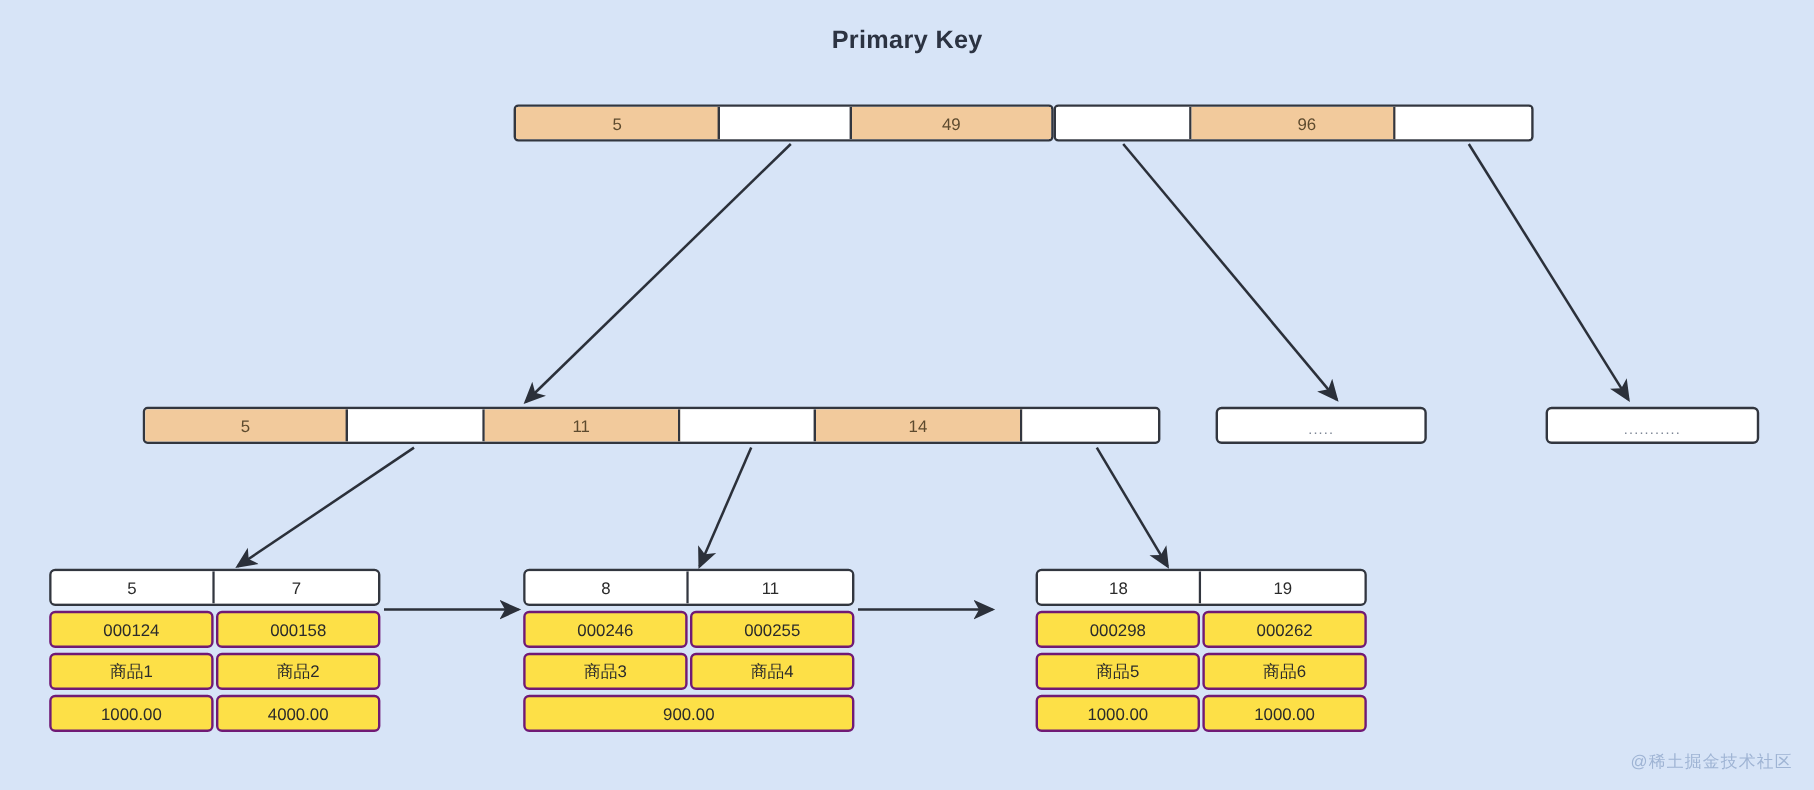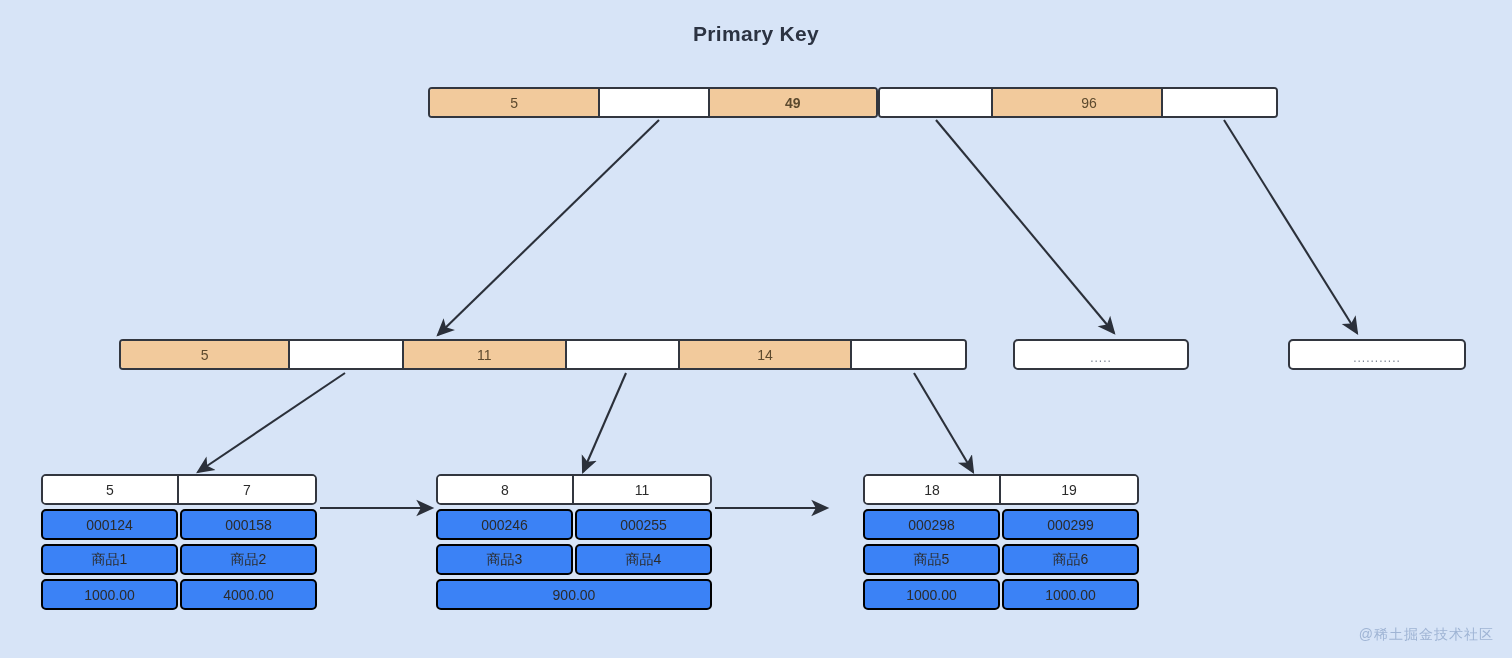--- a/index.html
+++ b/index.html
@@ -97,23 +97,23 @@
     border-right: 2px solid #32363f;
     background: #ffffff;
     color: #2b2b2b;
   }
   .leaf-row.keys .lcell:last-child { border-right: none; }
   .leaf-row.data {
     margin-top: 4px;
     gap: 2px;
   }
   .leaf-row.data .lcell {
-    border: 2px solid #000000;
+    border: 2px solid #701a75;
     border-radius: 5px;
-    background: #3b82f6;
+    background: #fde047;
     color: #2b2b2b;
   }
   .lcell {
     flex: 1 1 50%;
     display: flex;
     align-items: center;
     justify-content: center;
     box-sizing: border-box;
     font-size: 14px;
   }
@@ -147,21 +147,21 @@
       <line x1="626" y1="373" x2="583" y2="472"></line>
       <line x1="914" y1="373" x2="973" y2="472"></line>
       <line x1="320" y1="508" x2="432" y2="508"></line>
       <line x1="715" y1="508" x2="827" y2="508"></line>
     </g>
   </svg>
 
   <div class="index-node" style="left:428px; top:87px; width:450px;">
     <div class="cell key" style="width:172px;">5</div>
     <div class="cell ptr" style="width:110px;"></div>
-    <div class="cell key" style="width:168px;font-weight:bold;">49</div>
+    <div class="cell key" style="width:168px;">49</div>
   </div>
   <div class="index-node" style="left:878px; top:87px; width:400px;">
     <div class="cell ptr" style="width:114px;"></div>
     <div class="cell key" style="width:172px;padding-left:24px;">96</div>
     <div class="cell ptr" style="width:114px;"></div>
   </div>
 
   <div class="index-node" style="left:119px; top:339px; width:848px;">
     <div class="cell key" style="width:170px;">5</div>
     <div class="cell ptr" style="width:114px;"></div>
@@ -211,21 +211,21 @@
     </div>
   </div>
 
   <div class="leaf" style="left:863px; top:474px;">
     <div class="leaf-row keys">
       <div class="lcell">18</div>
       <div class="lcell">19</div>
     </div>
     <div class="leaf-row data">
       <div class="lcell">000298</div>
-      <div class="lcell">000299</div>
+      <div class="lcell">000262</div>
     </div>
     <div class="leaf-row data">
       <div class="lcell">商品5</div>
       <div class="lcell">商品6</div>
     </div>
     <div class="leaf-row data">
       <div class="lcell">1000.00</div>
       <div class="lcell">1000.00</div>
     </div>
   </div>

